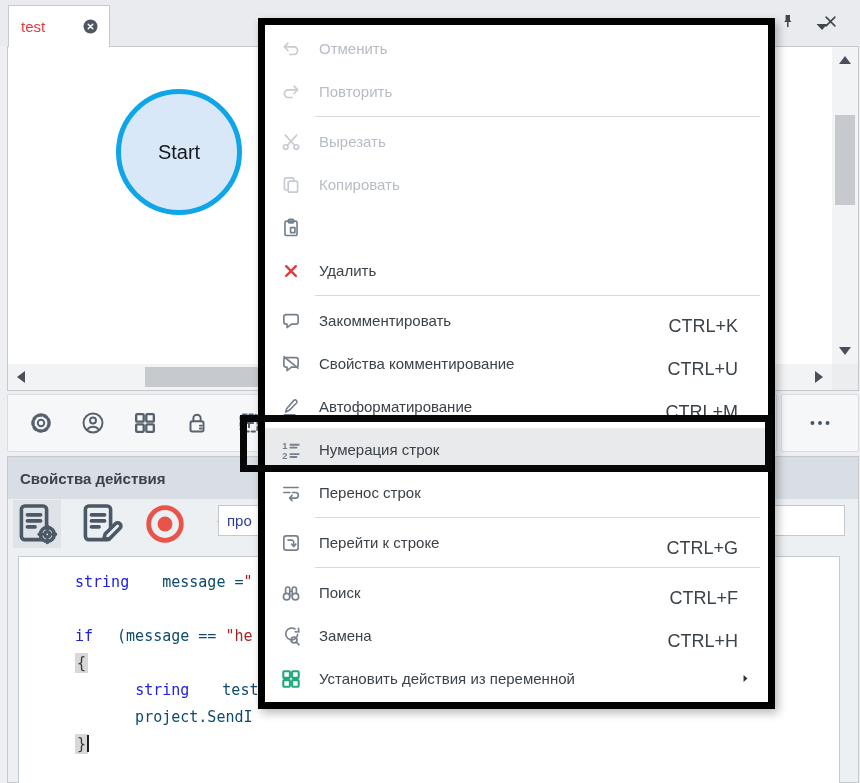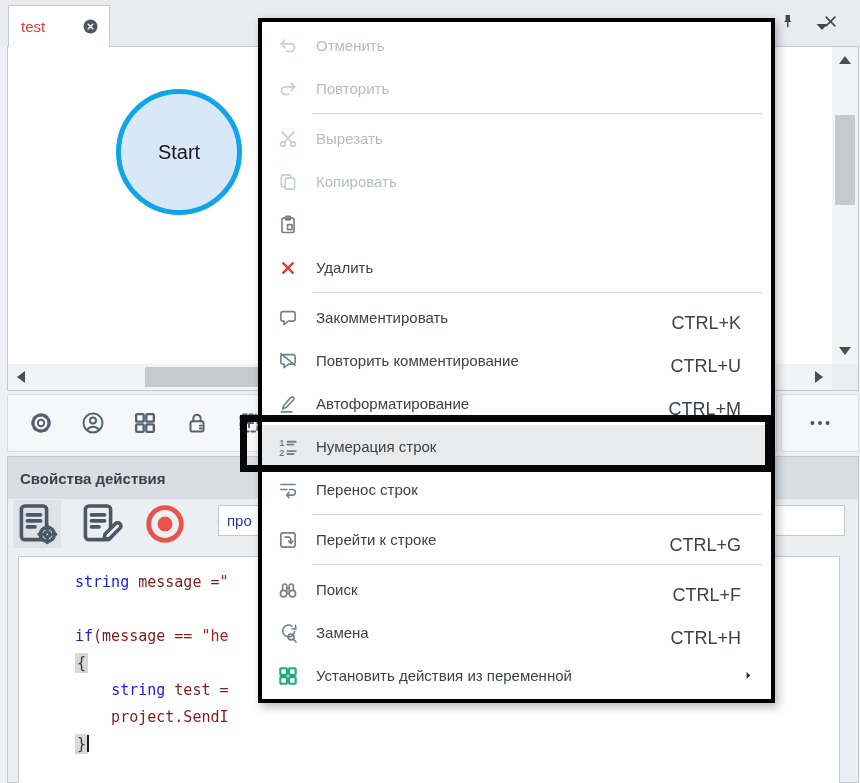--- a/index.html
+++ b/index.html
@@ -75,29 +75,29 @@
   .props-input {
     left:218px; top:505px; width:627px; height:31px; z-index:2;
     background:#ffffff; border:1px solid #c3c8cd; padding:0 8px;
     font-family:"Liberation Sans",sans-serif; font-size:15px; color:var(--input-text,#2e3f8f);
   }
 
   
   .editor { left:18px; top:556px; width:822px; height:231px; background:#ffffff; border:1px solid #c6cad0; z-index:2; overflow:hidden; }
   .code { padding:12px 0 0 56px; font-family:"DejaVu Sans Mono","Liberation Mono",monospace; font-size:15px; line-height:27px; white-space:pre; }
   .code .kw  { color:var(--kw,#2020e0); }
-  .code .pl  { color:#7f1d1d; }
+  .code .pl  { color:#0c4a6e;padding-left:24px; }
   .code .str { color:var(--str,#a32323); }
   .code .hl  { color:#36393f; background:#d8d8d8; padding:1px 2px; }
   .caret { display:inline-block; width:2px; height:17px; background:#1c1c1c; vertical-align:-3px; margin-left:-1px; }
 
   
   .menu {
     left:258px; top:18px; width:517px; background:#ffffff;
-    border:4px solid #000000; box-shadow:3px 4px 9px rgba(0,0,0,0.28);
+    border:7px solid #000000; box-shadow:3px 4px 9px rgba(0,0,0,0.28);
     padding:2px 0; z-index:100;
   }
   .menu-item { height:43px; display:flex; align-items:center; padding:0 14px 0 14px; cursor:pointer; }
   .menu-item.highlighted { background:#e9eaec; }
   .mi-ic { width:24px; height:22px; display:inline-flex; align-items:center; justify-content:center; color:#76808c; flex:none; }
   .mi-ic svg { width:21px; height:21px; }
   .mi-label { font-size:15px; color:#3b4248; margin-left:16px; flex:1; white-space:nowrap; }
   .mi-short { font-size:18px; color:#3b4248; margin-right:16px;margin-top:12px; }
   .mi-sub { width:13px; height:13px; color:#2d3238; display:inline-flex; margin-right:2px; }
   .menu-item.disabled .mi-label { color:#b6bcc3; }
@@ -312,21 +312,21 @@
       <span class="mi-label">Закомментировать</span>
       <span class="mi-short">CTRL+K</span>
     </div>
     <div class="menu-item">
       <span class="mi-ic">
         <svg class="ic" viewBox="0 0 20 20" fill="none" stroke="currentColor" stroke-width="1.5" stroke-linecap="round" stroke-linejoin="round">
           <path d="M16.5 6.2a2 2 0 0 0-2-2h-9a2 2 0 0 0-2 2v4.6a2 2 0 0 0 2 2h.9v3.2l4-3.2h4.1a2 2 0 0 0 2-2V6.2z"></path>
           <path d="M3.6 3.4l12.8 10.4"></path>
         </svg>
       </span>
-      <span class="mi-label">Повторить комментирование</span>
+      <span class="mi-label">Свойства комментирование</span>
       <span class="mi-short">CTRL+U</span>
     </div>
     <div class="menu-item">
       <span class="mi-ic">
         <svg class="ic" viewBox="0 0 20 20" fill="none" stroke="currentColor" stroke-width="1.5" stroke-linecap="round" stroke-linejoin="round">
           <path d="M5.2 14.6l.8-3L12.6 4a1.7 1.7 0 0 1 2.4 2.4L8.4 13l-3.2 1.6z"></path>
           <path d="M4 17.2h9.5"></path>
         </svg>
       </span>
       <span class="mi-label">Автоформатирование</span>

